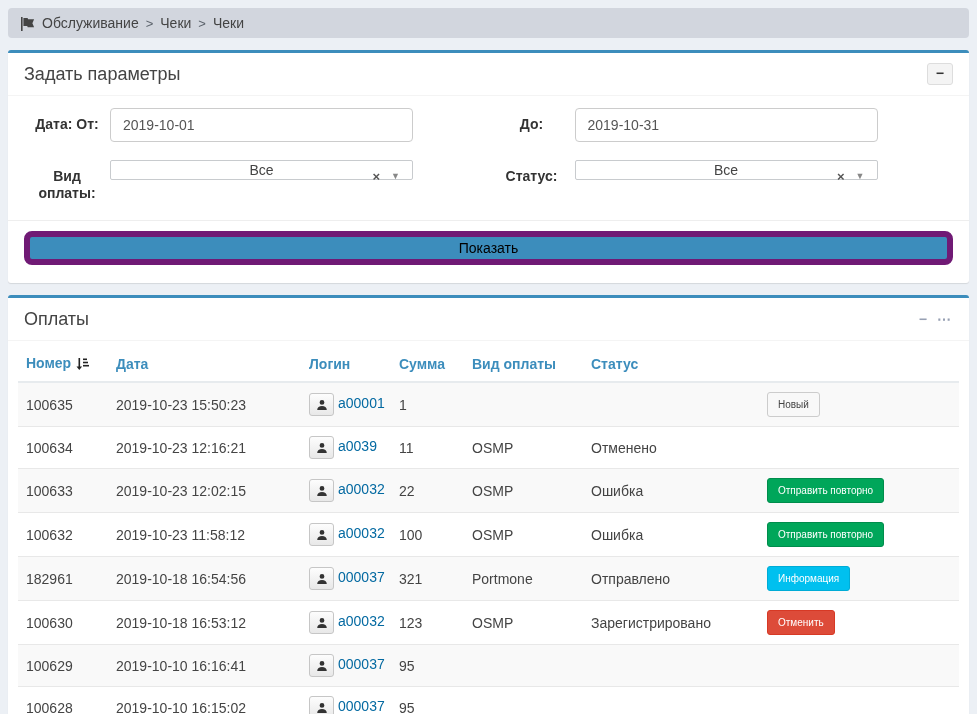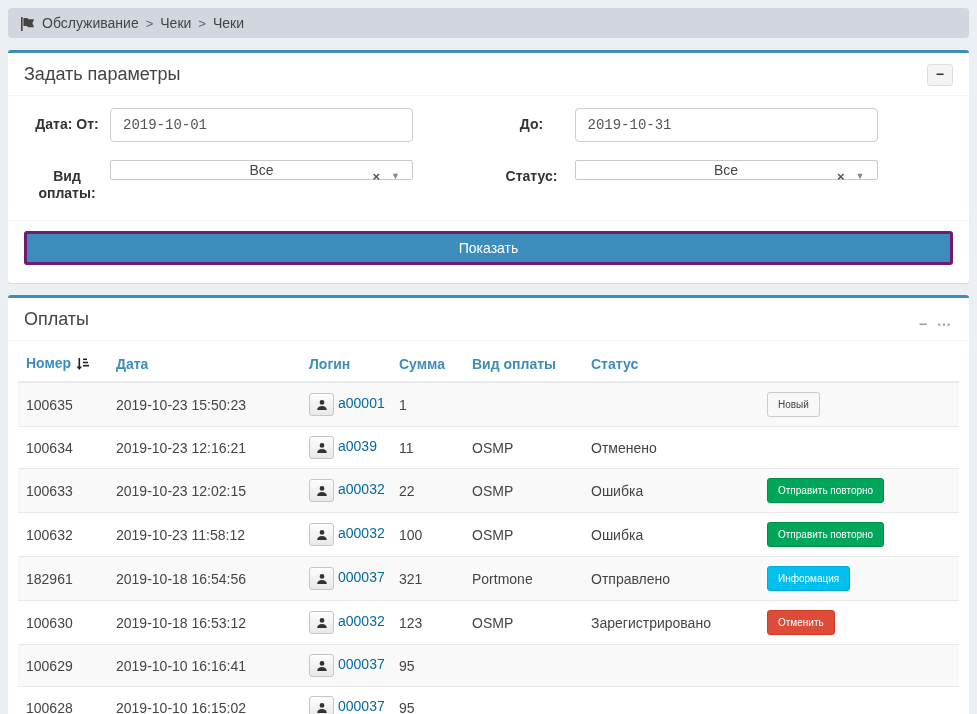--- a/index.html
+++ b/index.html
@@ -22,21 +22,21 @@
   .breadcrumb-bar .sep { color:#5b626b; font-size:13px; }
   .flag-icon { display:inline-flex; align-items:center; }
 
   
   .box {
     background:#fff; border-top:3px solid #3c8dbc; border-radius:3px;
     box-shadow:0 1px 1px rgba(0,0,0,.1); margin-top:12px; position:relative;
   }
   .box-header {
     padding:9px 16px; border-bottom:1px solid #f4f4f4;
-    display:flex; align-items:flex-end;
+    display:flex; align-items:center;
   }
   .box-title { font-size:18px; font-weight:400; color:#444; line-height:24px; }
   .box-tools { margin-left:auto; display:flex; align-items:center; gap:6px; }
   .btn-collapse {
     background:#f4f4f4; border:1px solid #ddd; border-radius:3px;
     padding:1px 8px 3px; font-size:14px; line-height:16px; color:#333;
     cursor:pointer; font-weight:700;
   }
   .btn-tool {
     background:none; border:none; color:#97a0b3; cursor:pointer;
@@ -47,40 +47,40 @@
   .box-body { padding:12px 16px 6px; }
   .form-row { display:flex; margin-bottom:18px; }
   .form-col { width:50%; display:flex; align-items:flex-start; }
   .form-label {
     width:86px; flex:0 0 86px; font-weight:700; color:#333;
     text-align:center; padding-top:8px; line-height:17px;
   }
   .text-input {
     width:303px; height:34px; padding:6px 12px; font-size:14px; color:#555;
     border:1px solid #ccc; border-radius:4px; background:#fff;
-    font-family:Liberation Mono, monospace; outline:none;
+    font-family:Liberation Sans, sans-serif; outline:none;
   }
   .select-box {
     width:303px; height:20px; border:1px solid #c8cbce; border-radius:2px;
     background:#fff; position:relative; display:flex; align-items:center;
     justify-content:center; color:#444; cursor:pointer;
   }
   .select-box .sel-clear {
     position:absolute; right:32px; top:8px; color:#555;
     font-weight:700; font-size:13px; line-height:16px; cursor:pointer;
   }
   .select-box .sel-caret {
     position:absolute; right:12px; top:10px; color:#888; font-size:9px;
   }
   .box-footer-line { border-top:1px solid #eee; margin:0 -16px; }
   .submit-wrap { padding:10px 0 12px; }
   .btn-primary-full {
     display:block; width:100%; height:34px;
-    background:#3c8dbc; border:3px solid #701a75; border-radius:3px;
-    color:#ffffff; font-size:14px; cursor:pointer;
+    background:#3c8dbc; border:6px solid #701a75; border-radius:8px;
+    color:#000000; font-size:14px; cursor:pointer;
     font-family:"Liberation Sans", sans-serif;
   }
 
   
   .table-body { padding:6px 10px 10px; }
   table { border-collapse:collapse; width:100%; table-layout:fixed; }
   thead th {
     color:#3c8dbc; font-weight:700; text-align:left;
     padding:8px; border-bottom:2px solid #e7ebee; font-size:14px;
     cursor:pointer; white-space:nowrap;

